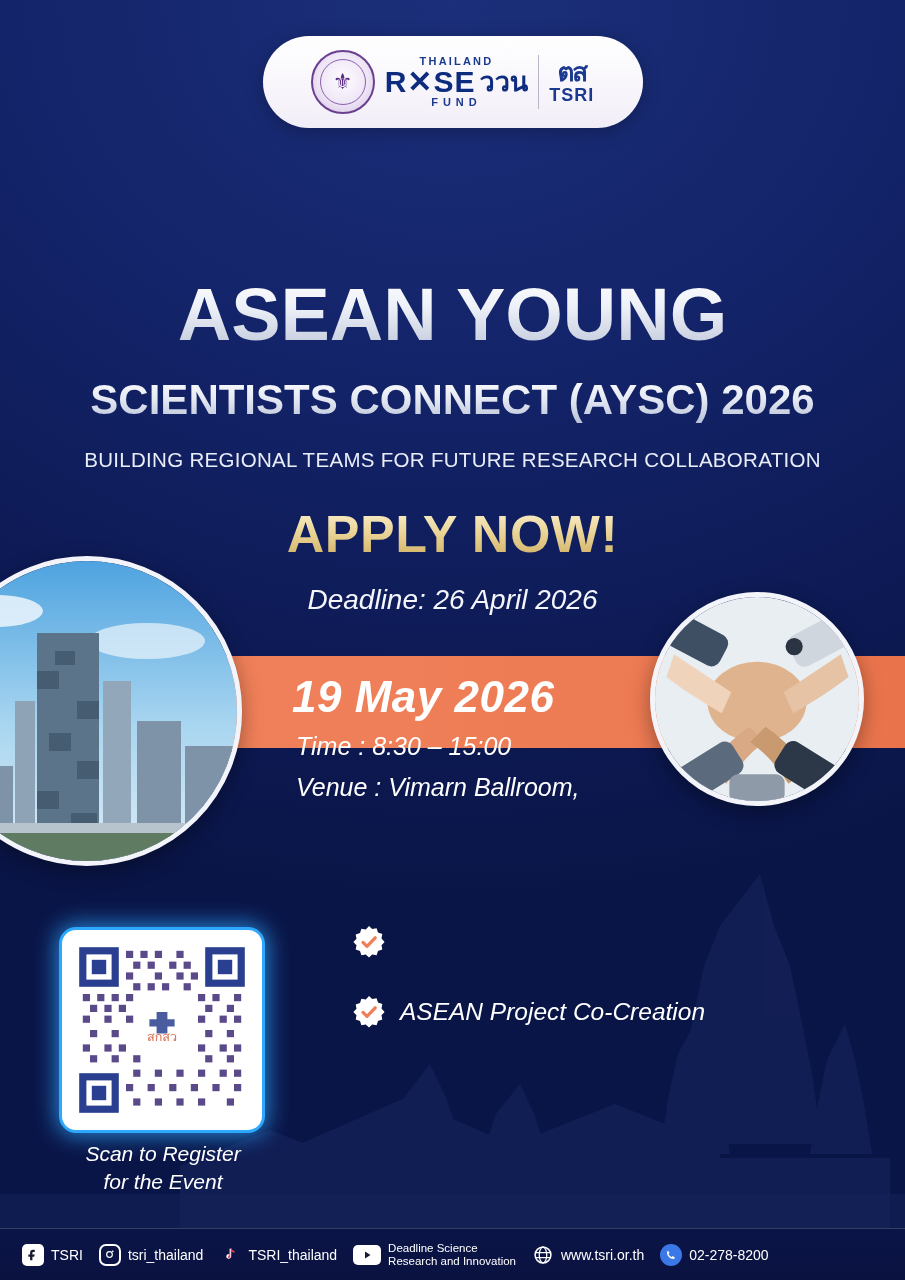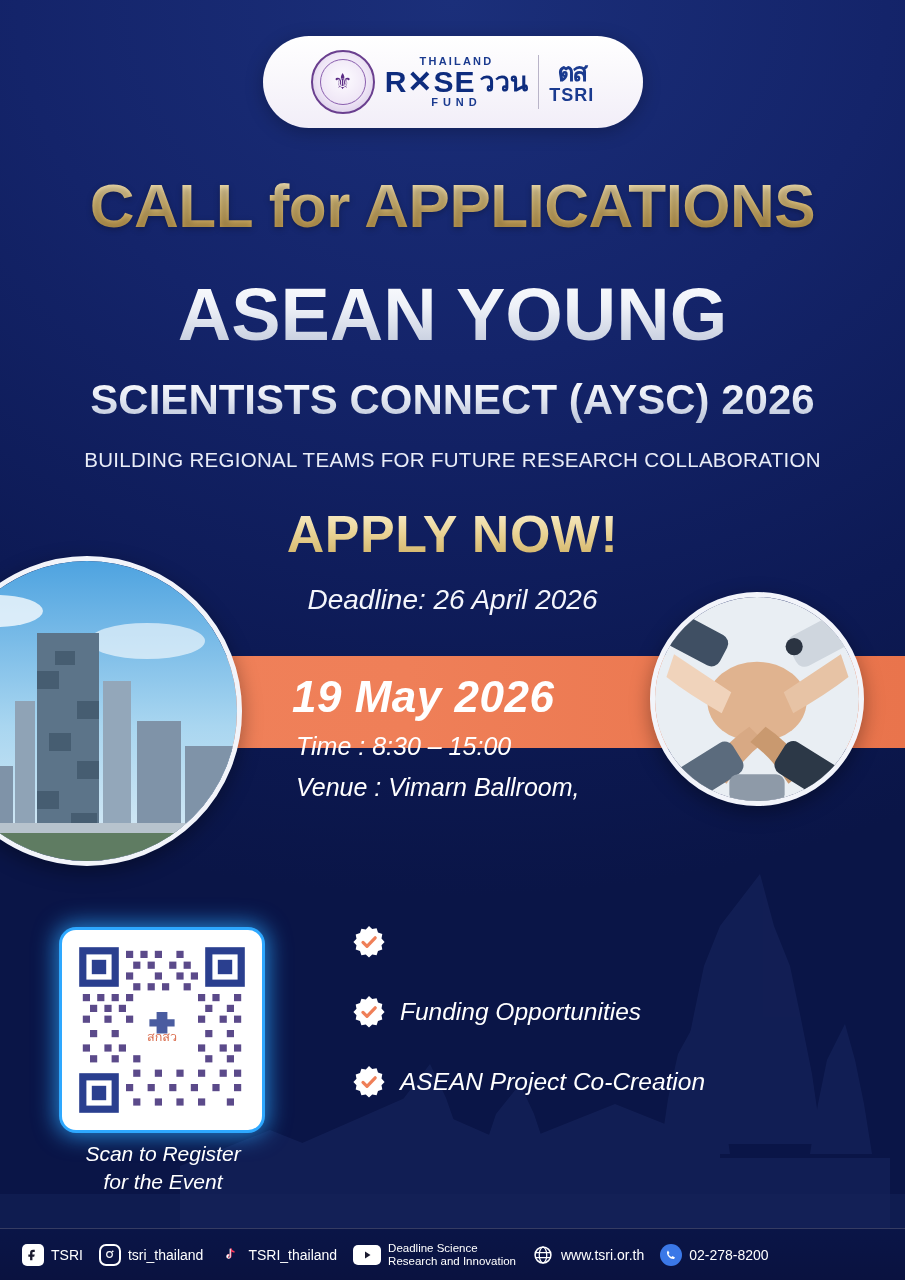--- a/index.html
+++ b/index.html
@@ -181,24 +181,20 @@
       </div>
       <span class="fund">FUND</span>
     </div>
     <div class="bar-div"></div>
     <div class="tsri">
       <span class="mark">ตส</span>
       <span class="name">TSRI</span>
     </div>
   </div>
 
-  <div class="h-call">
-    <span class="for">CALL for</span>
-    <span>APPLICATIONS</span>
-  </div>
   <div class="h-asean">ASEAN YOUNG</div>
   <div class="h-sci">SCIENTISTS CONNECT (AYSC) 2026</div>
   <div class="h-sub">BUILDING REGIONAL TEAMS FOR FUTURE RESEARCH COLLABORATION</div>
   <div class="h-apply">APPLY NOW!</div>
   <div class="h-deadline">Deadline: 26 April 2026</div>
 
   <div class="band"></div>
   <div class="band-text">19 May 2026</div>
 
   <div class="photo photo-city">
@@ -263,29 +259,20 @@
   </div>
 
   <div class="bullets">
     <div class="bullet">
       <span class="chk">
         <svg viewBox="0 0 34 34">
             <path d="M17 1l3.2 3.1 4.4-.8 1.4 4.3 4.3 1.4-.8 4.4L32.6 17l-3.1 3.2.8 4.4-4.3 1.4-1.4 4.3-4.4-.8L17 32.6l-3.2-3.1-4.4.8-1.4-4.3-4.3-1.4.8-4.4L1.4 17l3.1-3.2-.8-4.4 4.3-1.4 1.4-4.3 4.4.8z" fill="#ffffff"></path>
             <path d="M11 17.4l4 4 8.2-8.6" stroke="#ef7f58" stroke-width="3.2" fill="none" stroke-linecap="round" stroke-linejoin="round"></path>
           </svg>
       </span>
-    </div>
-    <div class="bullet">
-      <span class="chk">
-        <svg viewBox="0 0 34 34">
-            <path d="M17 1l3.2 3.1 4.4-.8 1.4 4.3 4.3 1.4-.8 4.4L32.6 17l-3.1 3.2.8 4.4-4.3 1.4-1.4 4.3-4.4-.8L17 32.6l-3.2-3.1-4.4.8-1.4-4.3-4.3-1.4.8-4.4L1.4 17l3.1-3.2-.8-4.4 4.3-1.4 1.4-4.3 4.4.8z" fill="#ffffff"></path>
-            <path d="M11 17.4l4 4 8.2-8.6" stroke="#ef7f58" stroke-width="3.2" fill="none" stroke-linecap="round" stroke-linejoin="round"></path>
-          </svg>
-      </span>
-      <span class="txt">Funding Opportunities</span>
     </div>
     <div class="bullet">
       <span class="chk">
         <svg viewBox="0 0 34 34">
             <path d="M17 1l3.2 3.1 4.4-.8 1.4 4.3 4.3 1.4-.8 4.4L32.6 17l-3.1 3.2.8 4.4-4.3 1.4-1.4 4.3-4.4-.8L17 32.6l-3.2-3.1-4.4.8-1.4-4.3-4.3-1.4.8-4.4L1.4 17l3.1-3.2-.8-4.4 4.3-1.4 1.4-4.3 4.4.8z" fill="#ffffff"></path>
             <path d="M11 17.4l4 4 8.2-8.6" stroke="#ef7f58" stroke-width="3.2" fill="none" stroke-linecap="round" stroke-linejoin="round"></path>
           </svg>
       </span>
       <span class="txt">ASEAN Project Co-Creation</span>
     </div>

